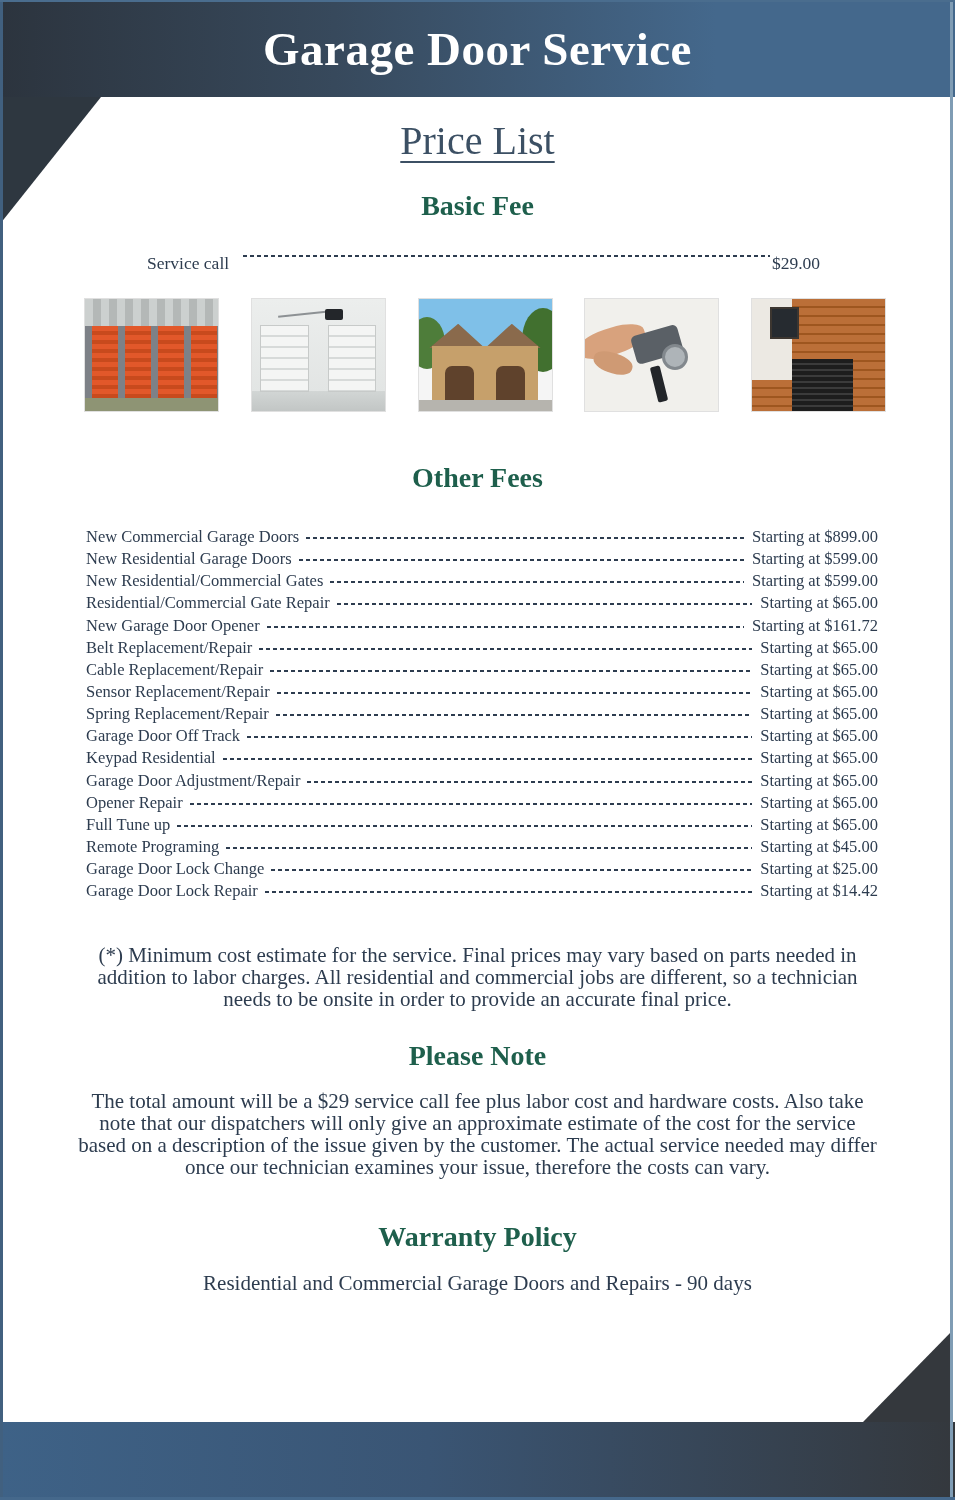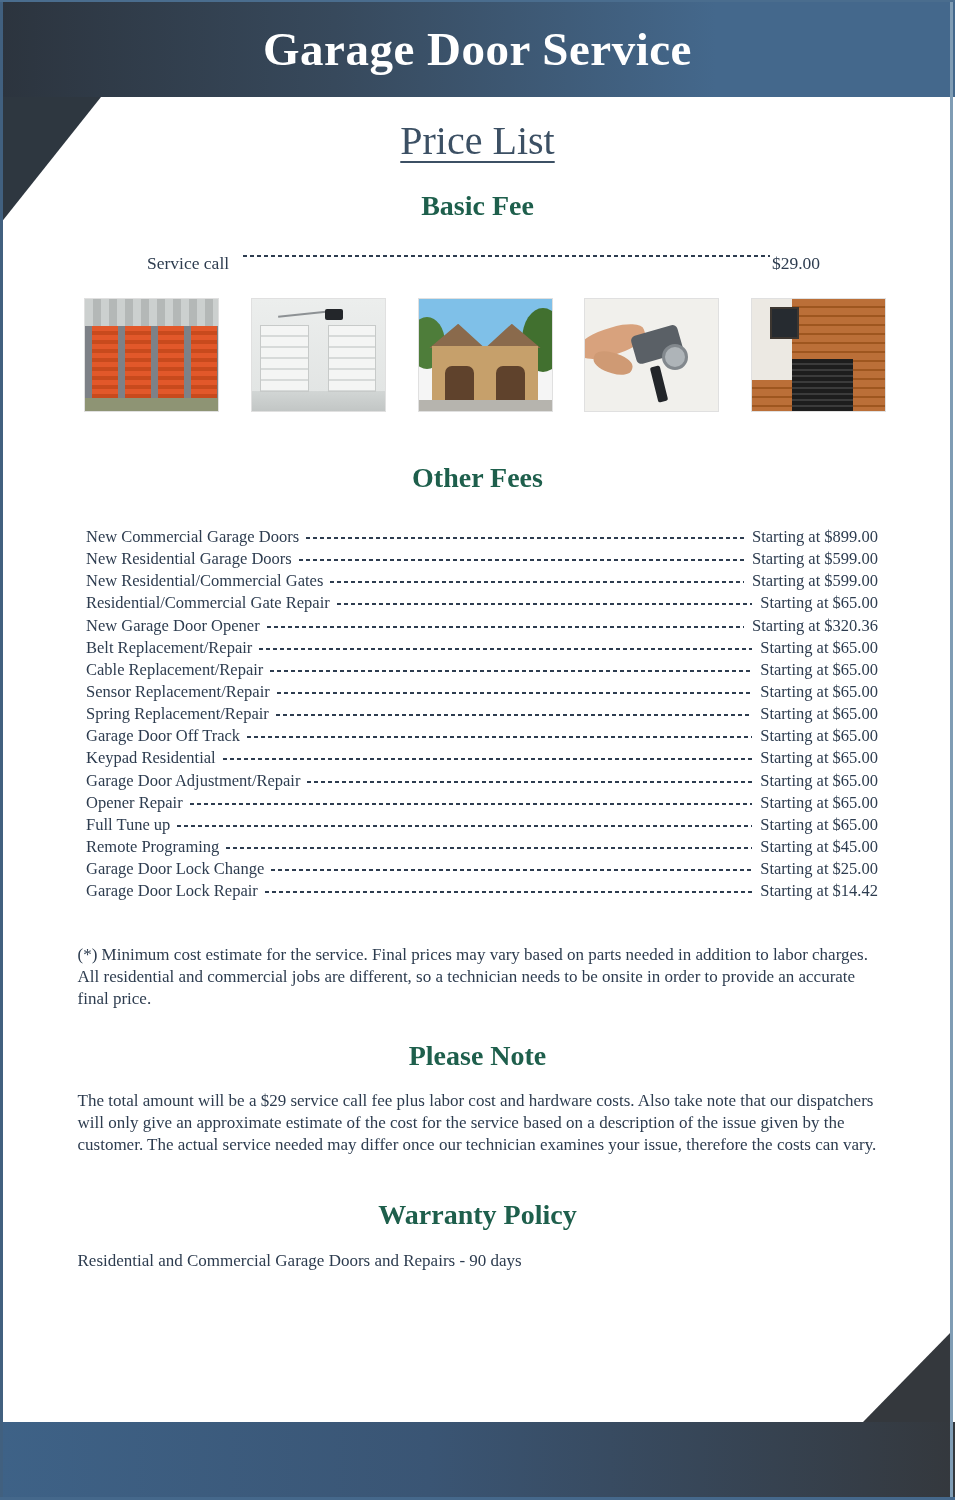--- a/index.html
+++ b/index.html
@@ -141,21 +141,22 @@
     height:22.15px;
     font-size:16.5px;color:#2d3c4f;
   }
   .fee-row .fee-label{white-space:nowrap;margin-right:7px;}
   .fee-row .fee-price{white-space:nowrap;margin-left:8px;}
 
   
   .para{
     margin:0 auto;
     width:800px;
-    font-size:17px;line-height:22px;color:#2d3c4f;
+    text-align:center;
+    font-size:21px;line-height:22px;color:#2d3c4f;
   }
   .disclaimer{margin-top:42px;}
   .note-body{margin-top:18px;}
   .warranty-body{margin-top:19px;}
 </style>
 </head>
 <body>
 
 <div class="page">
 
@@ -239,21 +240,21 @@
       <span class="fee-price">Starting at $599.00</span>
     </div>
       <div class="fee-row">
       <span class="fee-label">Residential/Commercial Gate Repair</span>
       <span class="leader"></span>
       <span class="fee-price">Starting at $65.00</span>
     </div>
       <div class="fee-row">
       <span class="fee-label">New Garage Door Opener</span>
       <span class="leader"></span>
-      <span class="fee-price">Starting at $320.36</span>
+      <span class="fee-price">Starting at $161.72</span>
     </div>
       <div class="fee-row">
       <span class="fee-label">Belt Replacement/Repair</span>
       <span class="leader"></span>
       <span class="fee-price">Starting at $65.00</span>
     </div>
       <div class="fee-row">
       <span class="fee-label">Cable Replacement/Repair</span>
       <span class="leader"></span>
       <span class="fee-price">Starting at $65.00</span>

